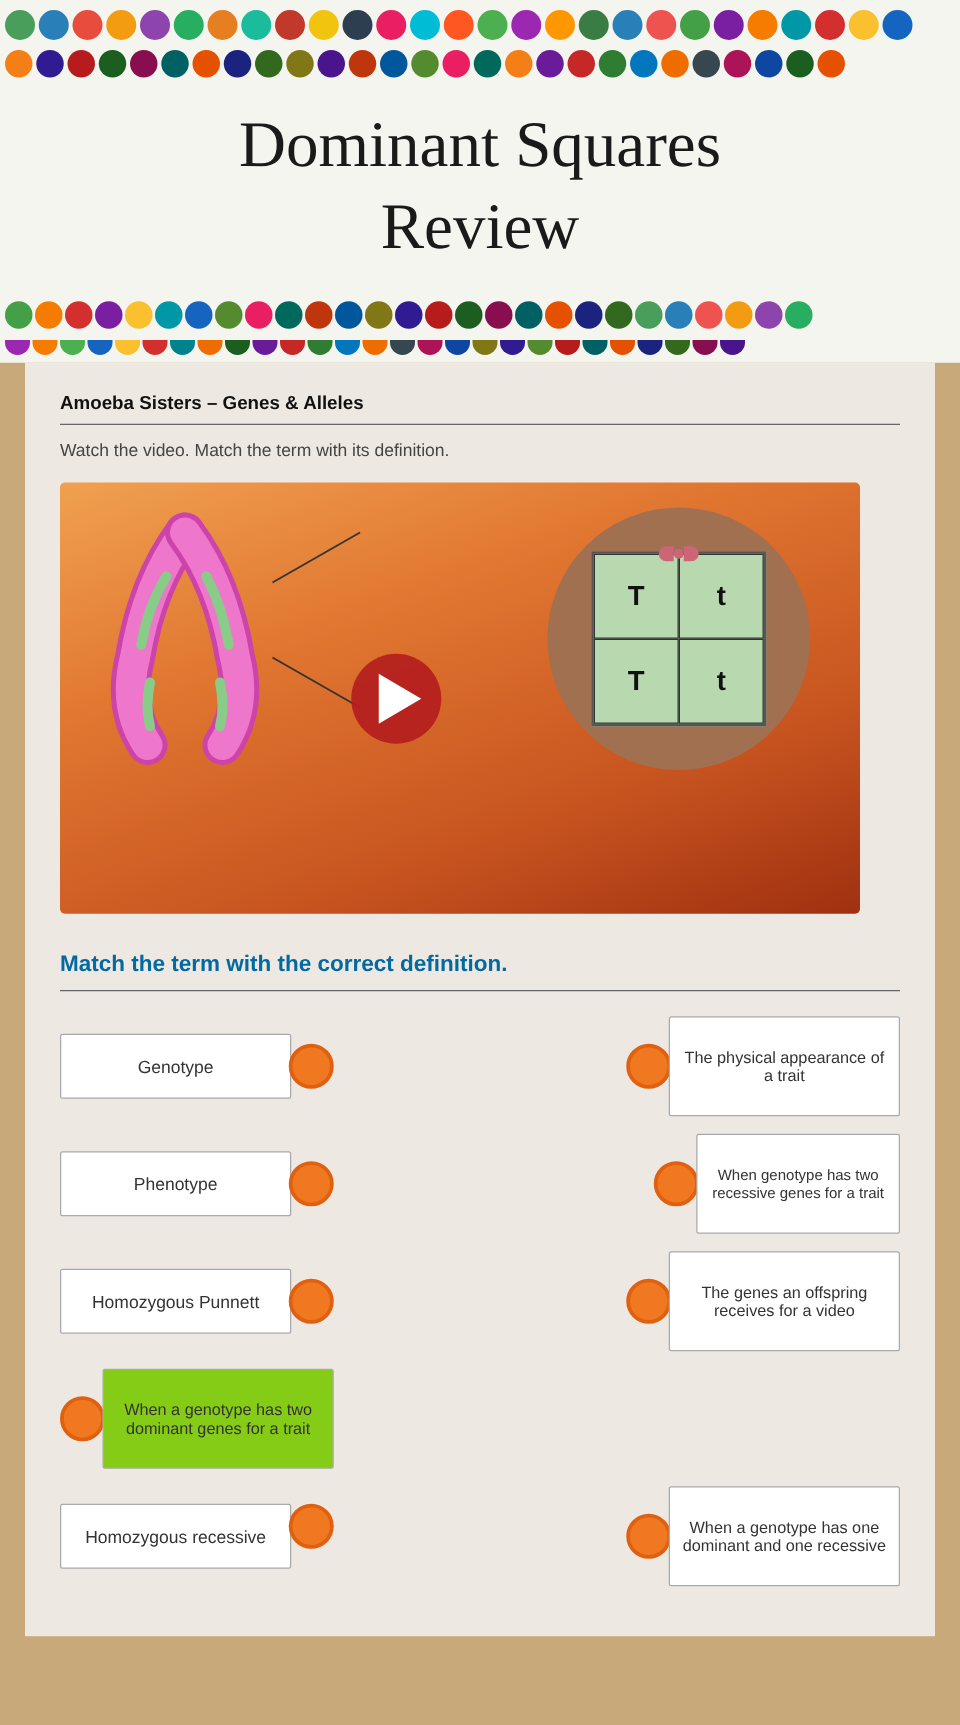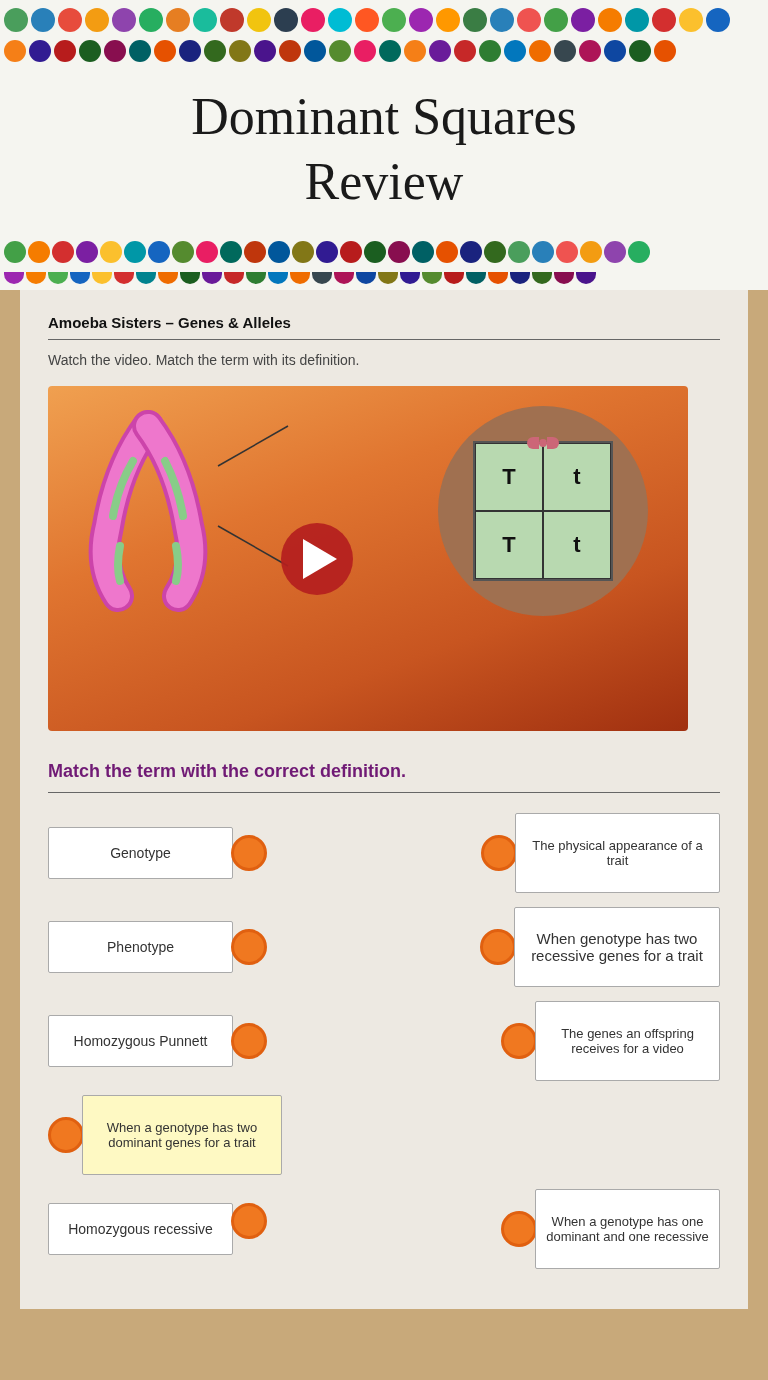--- a/index.html
+++ b/index.html
@@ -199,62 +199,62 @@
           </div>
         </div>
       </div>
 
       <div style="position:absolute;top:50%;left:42%;transform:translate(-50%,-50%);width:72px;height:72px;background:rgba(180,30,30,0.92);border-radius:50%;display:flex;align-items:center;justify-content:center;cursor:pointer;z-index:10;">
         <div style="width:0;height:0;border-top:20px solid transparent;border-bottom:20px solid transparent;border-left:34px solid white;margin-left:7px;"></div>
       </div>
 
     </div>
 
-    <div style="font-family:Arial,sans-serif;font-weight:bold;font-size:18px;color:#701a75;margin-bottom:10px;">Match the term with the correct definition.</div>
+    <div style="font-family:Arial,sans-serif;font-weight:bold;font-size:18px;color:#0369a1;margin-bottom:10px;">Match the term with the correct definition.</div>
     <hr style="border:none;border-top:1px solid #666;margin-bottom:20px;">
 
     <div style="display:flex;flex-direction:column;gap:14px;">
 
       <div style="display:flex;align-items:center;justify-content:space-between;">
         <div style="display:flex;align-items:center;">
           <div style="width:185px;min-height:52px;border:1.5px solid #aaa;background:white;display:flex;align-items:center;justify-content:center;font-family:Arial,sans-serif;font-size:14px;color:#333;text-align:center;padding:8px;border-radius:2px;">Genotype</div>
           <div style="width:36px;height:36px;background:#f07820;border-radius:50%;flex-shrink:0;margin-left:-2px;border:3px solid #e06010;"></div>
         </div>
         <div style="display:flex;align-items:center;">
           <div style="width:36px;height:36px;background:#f07820;border-radius:50%;flex-shrink:0;margin-right:-2px;border:3px solid #e06010;"></div>
-          <div style="width:205px;min-height:80px;border:1.5px solid #aaa;background:white;display:flex;align-items:center;justify-content:center;font-family:Arial,sans-serif;font-size:13px;color:#333;text-align:center;padding:8px;border-radius:2px;">The physical appearance of a trait</div>
+          <div style="width:185px;min-height:80px;border:1.5px solid #aaa;background:white;display:flex;align-items:center;justify-content:center;font-family:Arial,sans-serif;font-size:13px;color:#333;text-align:center;padding:8px;border-radius:2px;">The physical appearance of a trait</div>
         </div>
       </div>
 
       <div style="display:flex;align-items:center;justify-content:space-between;">
         <div style="display:flex;align-items:center;">
           <div style="width:185px;min-height:52px;border:1.5px solid #aaa;background:white;display:flex;align-items:center;justify-content:center;font-family:Arial,sans-serif;font-size:14px;color:#333;text-align:center;padding:8px;border-radius:2px;">Phenotype</div>
           <div style="width:36px;height:36px;background:#f07820;border-radius:50%;flex-shrink:0;margin-left:-2px;border:3px solid #e06010;"></div>
         </div>
         <div style="display:flex;align-items:center;">
           <div style="width:36px;height:36px;background:#f07820;border-radius:50%;flex-shrink:0;margin-right:-2px;border:3px solid #e06010;"></div>
-          <div style="width:206px;min-height:80px;border:1.5px solid #aaa;background:white;display:flex;align-items:center;justify-content:center;font-family:Arial,sans-serif;font-size:15px;color:#333;text-align:center;padding:8px;border-radius:2px;">When genotype has two recessive genes for a trait</div>
+          <div style="width:163px;min-height:80px;border:1.5px solid #aaa;background:white;display:flex;align-items:center;justify-content:center;font-family:Arial,sans-serif;font-size:12px;color:#333;text-align:center;padding:8px;border-radius:2px;">When genotype has two recessive genes for a trait</div>
         </div>
       </div>
 
       <div style="display:flex;align-items:center;justify-content:space-between;">
         <div style="display:flex;align-items:center;">
           <div style="width:185px;min-height:52px;border:1.5px solid #aaa;background:white;display:flex;align-items:center;justify-content:center;font-family:Arial,sans-serif;font-size:14px;color:#333;text-align:center;padding:8px;border-radius:2px;">Homozygous Punnett</div>
           <div style="width:36px;height:36px;background:#f07820;border-radius:50%;flex-shrink:0;margin-left:-2px;border:3px solid #e06010;"></div>
         </div>
         <div style="display:flex;align-items:center;">
           <div style="width:36px;height:36px;background:#f07820;border-radius:50%;flex-shrink:0;margin-right:-2px;border:3px solid #e06010;"></div>
           <div style="width:185px;min-height:80px;border:1.5px solid #aaa;background:white;display:flex;align-items:center;justify-content:center;font-family:Arial,sans-serif;font-size:13px;color:#333;text-align:center;padding:8px;border-radius:2px;">The genes an offspring receives for a video</div>
         </div>
       </div>
 
       <div style="display:flex;align-items:center;justify-content:space-between;">
         <div style="display:flex;align-items:center;">
           <div style="width:36px;height:36px;background:#f07820;border-radius:50%;flex-shrink:0;margin-right:-2px;border:3px solid #e06010;"></div>
-          <div style="width:200px;min-height:80px;border:1.5px solid #aaa;background:#fef9c3;display:flex;align-items:center;justify-content:center;font-family:Arial,sans-serif;font-size:13px;color:#333;text-align:center;padding:8px;border-radius:2px;">When a genotype has two dominant genes for a trait</div>
+          <div style="width:185px;min-height:80px;border:1.5px solid #aaa;background:#84cc16;display:flex;align-items:center;justify-content:center;font-family:Arial,sans-serif;font-size:13px;color:#333;text-align:center;padding:8px;border-radius:2px;">When a genotype has two dominant genes for a trait</div>
         </div>
       </div>
 
       <div style="display:flex;align-items:center;justify-content:space-between;">
         <div style="display:flex;align-items:flex-start;">
           <div style="width:185px;min-height:52px;border:1.5px solid #aaa;background:white;display:flex;align-items:center;justify-content:center;font-family:Arial,sans-serif;font-size:14px;color:#333;text-align:center;padding:8px;border-radius:2px;">Homozygous recessive</div>
           <div style="width:36px;height:36px;background:#f07820;border-radius:50%;flex-shrink:0;margin-left:-2px;border:3px solid #e06010;"></div>
         </div>
         <div style="display:flex;align-items:center;">
           <div style="width:36px;height:36px;background:#f07820;border-radius:50%;flex-shrink:0;margin-right:-2px;border:3px solid #e06010;"></div>

